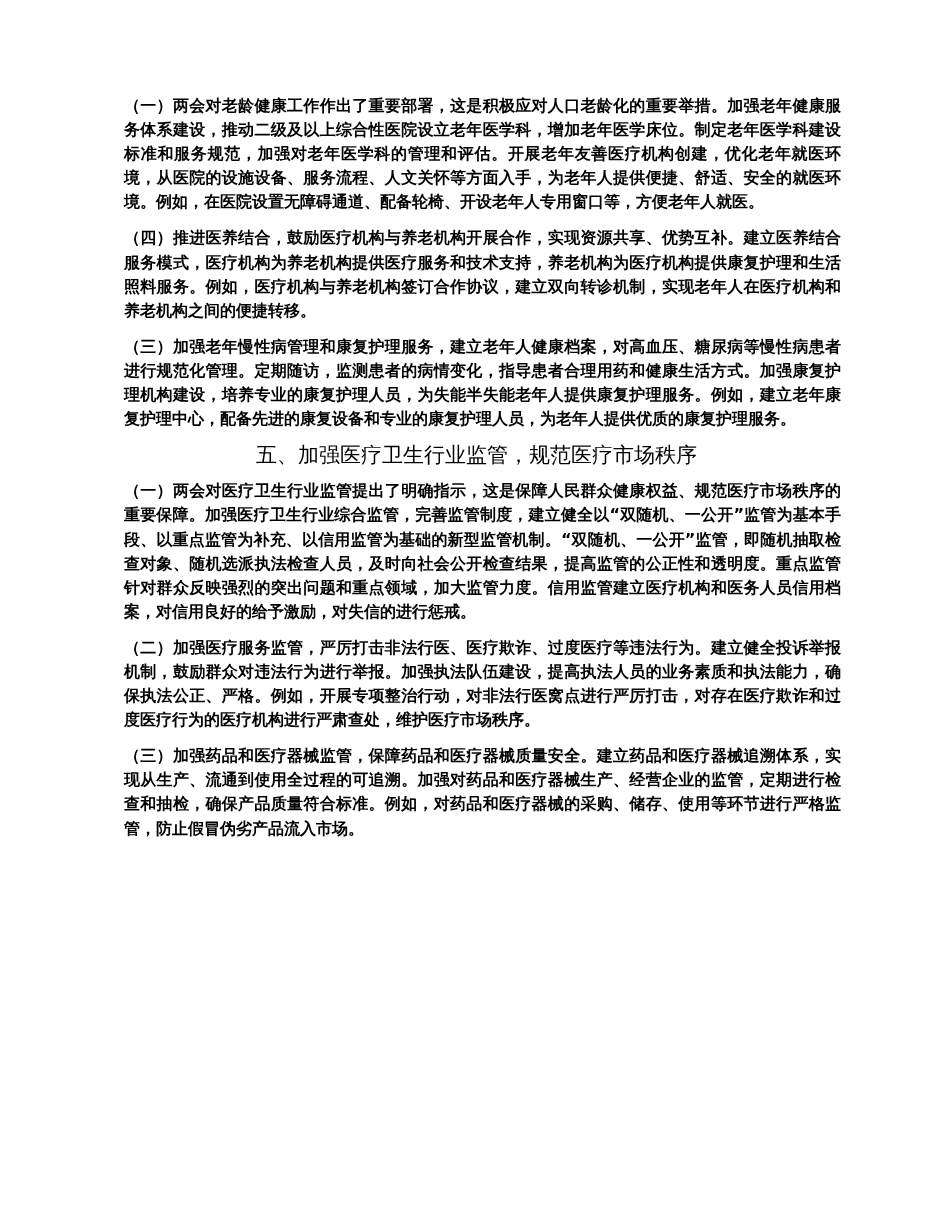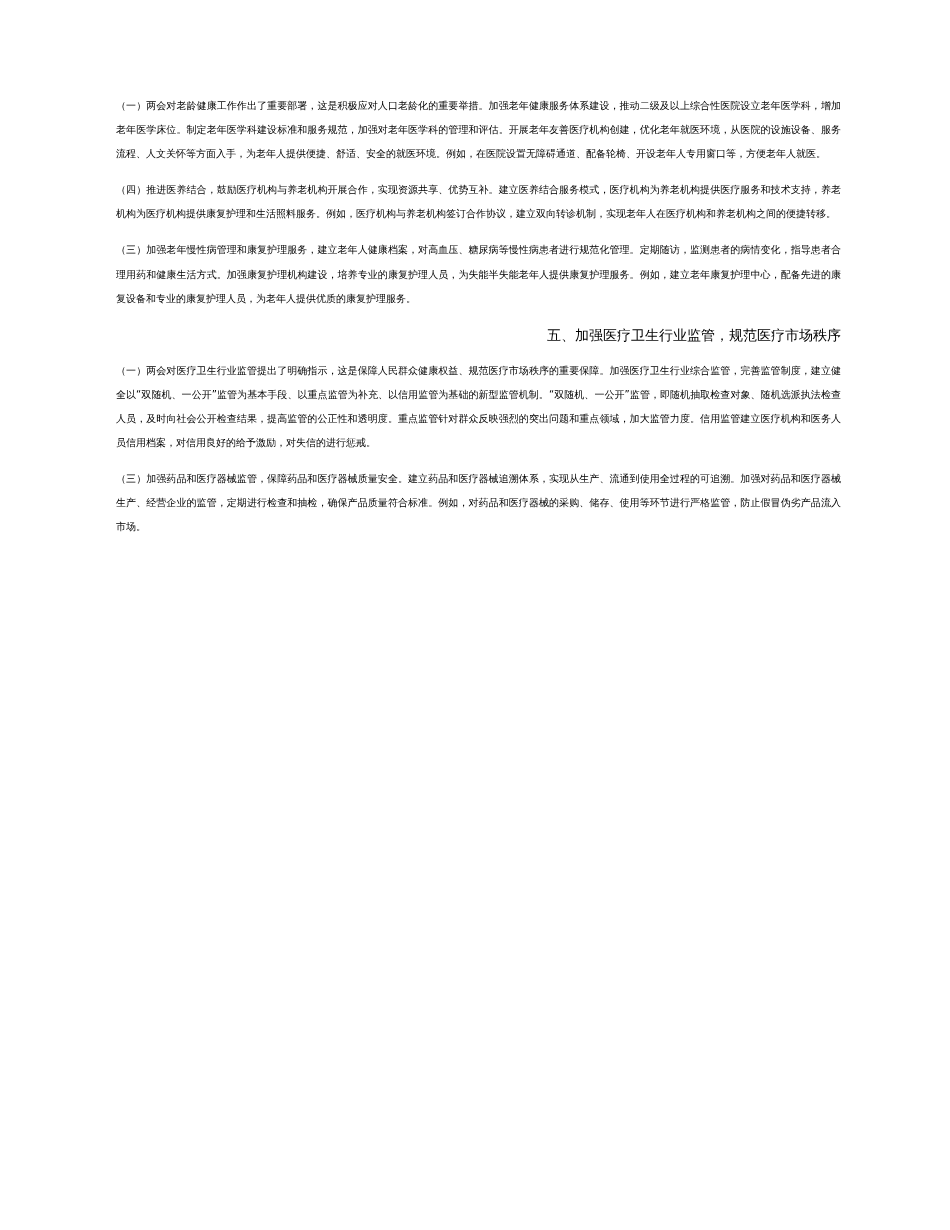--- a/index.html
+++ b/index.html
@@ -23,37 +23,37 @@
     background: #ffffff;
     box-sizing: border-box;
   }
   .content {
     position: absolute;
     left: 112px;
     top: 94px;
     width: 729px;
   }
   p.para {
-    margin: 0 0 12px 4px;
+    margin: 0 0 12px 12px;
     padding: 0;
-    font-size: 10px;
+    font-size: 16px;
     line-height: 24.1px;
     text-align: justify;
     text-justify: inter-ideograph;
     text-indent: 0;
     letter-spacing: 0px;
     word-break: break-all;
-    font-weight: 400;
+    font-weight: 700;
   }
   p.heading {
     margin: 0 0 12px 0;
     padding: 0;
-    font-size: 14px;
+    font-size: 21px;
     line-height: 24.1px;
-    text-align: right;
+    text-align: center;
     font-weight: 400;
     word-break: break-all;
   }
   p.para:last-child,
   p.heading:last-child {
     margin-bottom: 0;
   }
 </style>
 </head>
 <body>
@@ -65,18 +65,19 @@
 
 
     <p class="para">（四）推进医养结合，鼓励医疗机构与养老机构开展合作，实现资源共享、优势互补。建立医养结合服务模式，医疗机构为养老机构提供医疗服务和技术支持，养老机构为医疗机构提供康复护理和生活照料服务。例如，医疗机构与养老机构签订合作协议，建立双向转诊机制，实现老年人在医疗机构和养老机构之间的便捷转移。</p>
 
     <p class="para">（三）加强老年慢性病管理和康复护理服务，建立老年人健康档案，对高血压、糖尿病等慢性病患者进行规范化管理。定期随访，监测患者的病情变化，指导患者合理用药和健康生活方式。加强康复护理机构建设，培养专业的康复护理人员，为失能半失能老年人提供康复护理服务。例如，建立老年康复护理中心，配备先进的康复设备和专业的康复护理人员，为老年人提供优质的康复护理服务。</p>
 
     <p class="heading">五、加强医疗卫生行业监管，规范医疗市场秩序</p>
 
     <p class="para">（一）两会对医疗卫生行业监管提出了明确指示，这是保障人民群众健康权益、规范医疗市场秩序的重要保障。加强医疗卫生行业综合监管，完善监管制度，建立健全以“双随机、一公开”监管为基本手段、以重点监管为补充、以信用监管为基础的新型监管机制。“双随机、一公开”监管，即随机抽取检查对象、随机选派执法检查人员，及时向社会公开检查结果，提高监管的公正性和透明度。重点监管针对群众反映强烈的突出问题和重点领域，加大监管力度。信用监管建立医疗机构和医务人员信用档案，对信用良好的给予激励，对失信的进行惩戒。</p>
 
+    <p class="para">（二）加强医疗服务监管，严厉打击非法行医、医疗欺诈、过度医疗等违法行为。建立健全投诉举报机制，鼓励群众对违法行为进行举报。加强执法队伍建设，提高执法人员的业务素质和执法能力，确保执法公正、严格。例如，开展专项整治行动，对非法行医窝点进行严厉打击，对存在医疗欺诈和过度医疗行为的医疗机构进行严肃查处，维护医疗市场秩序。</p>
 
     <p class="para">（三）加强药品和医疗器械监管，保障药品和医疗器械质量安全。建立药品和医疗器械追溯体系，实现从生产、流通到使用全过程的可追溯。加强对药品和医疗器械生产、经营企业的监管，定期进行检查和抽检，确保产品质量符合标准。例如，对药品和医疗器械的采购、储存、使用等环节进行严格监管，防止假冒伪劣产品流入市场。</p>
 
 
   </div>
 </div>
 
 </body></html>

